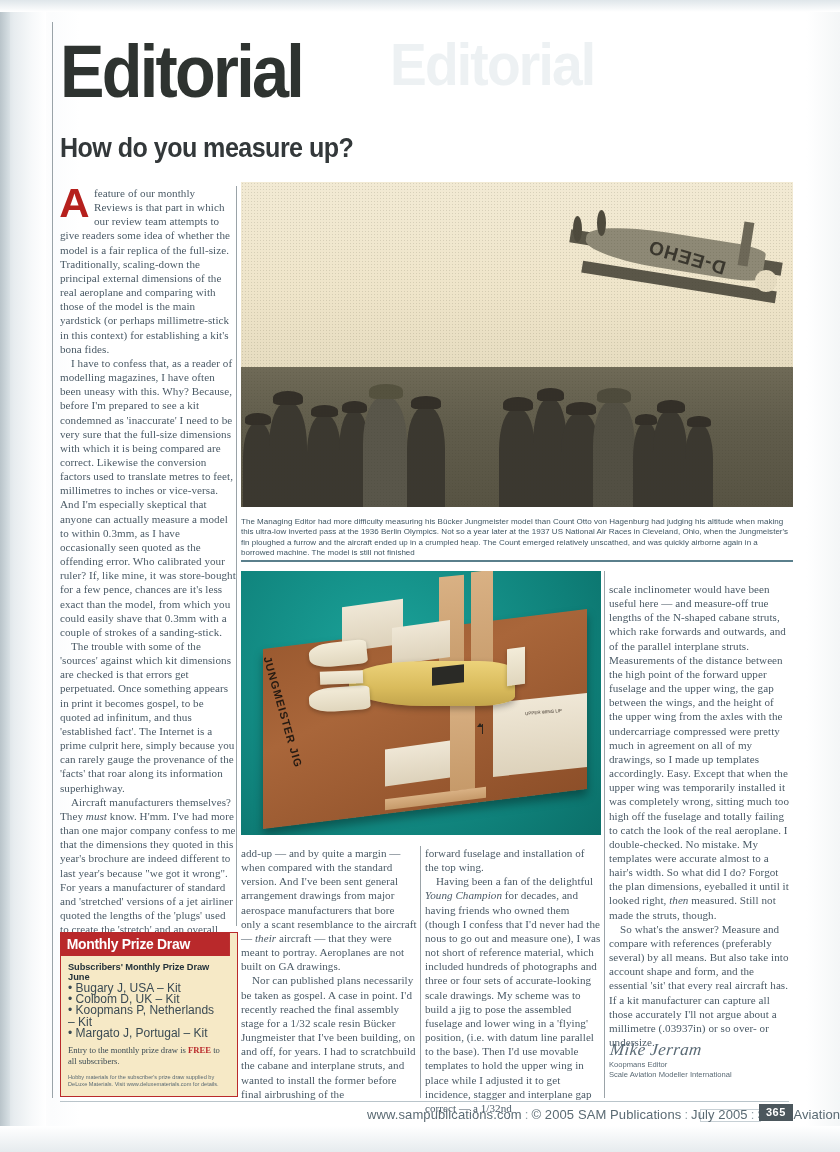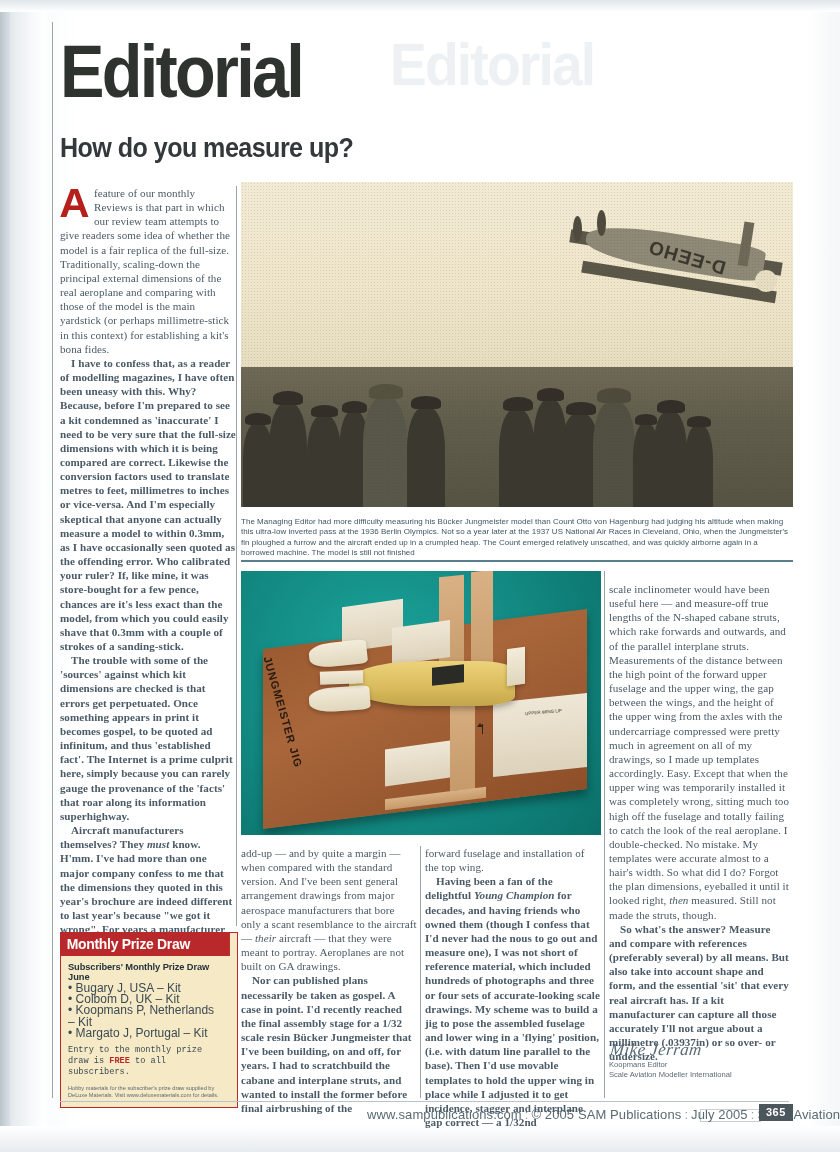--- a/index.html
+++ b/index.html
@@ -71,21 +71,21 @@
   .col{
     position:absolute;
     font-family:"Liberation Serif", serif;
     font-size:11.1px;
     line-height:14.15px;
     color:#4a5a66;
     text-align:left;
     letter-spacing:.05px;
   }
   .col p{margin:0;}
-  .col p.ind{text-indent:11px;font-weight:bold;}
+  .col p.ind{text-indent:11px;}
   .col i{font-style:italic;}
 
   #col1{left:60px;top:186px;width:176px;}
   #col2{left:241px;top:846px;width:176px;}
   #col3{left:425px;top:846px;width:176px;}
   #col4{left:609px;top:582px;width:180px;}
 
   
   .dropcap{
     float:left;
@@ -198,21 +198,21 @@
     font-family:"Liberation Sans", sans-serif;
     font-weight:bold;font-size:9.3px;color:#24333b;margin-bottom:1px;
   }
   #prize-list{list-style:none;margin:0 0 6px 0;padding:0;}
   #prize-list li{
     font-family:"Liberation Sans", sans-serif;
     font-size:12px;line-height:11.2px;color:#3a4a53;
   }
   #prize-list li:before{content:"• ";color:#3a4a53;}
   #prize-entry{
-    font-family:Liberation Mono, monospace;
+    font-family:Liberation Serif, serif;
     font-size:8.6px;line-height:11px;color:#3a4a53;margin-bottom:7px;
   }
   #prize-entry b{color:#b9292b;}
   #prize-fine{
     font-family:"Liberation Sans", sans-serif;
     font-size:5.6px;line-height:7.4px;color:#5a6a73;
   }
 
   
   #sig{

